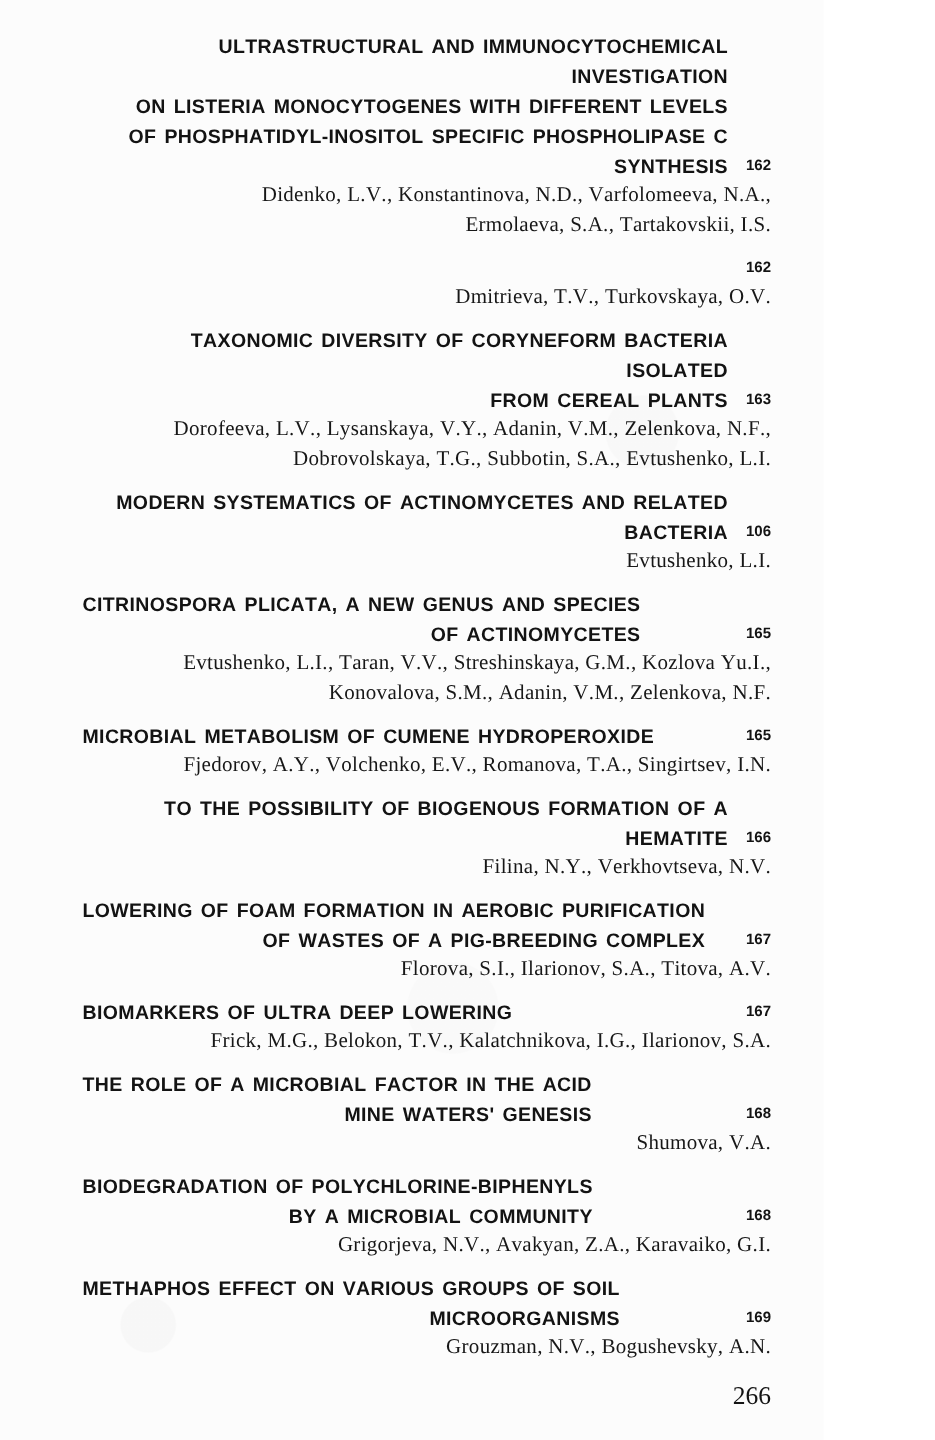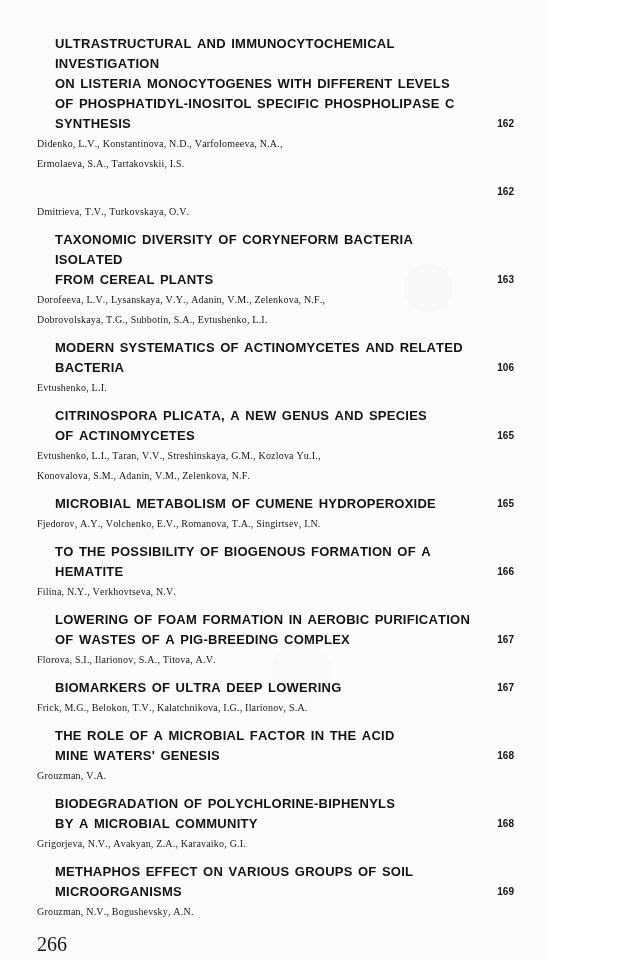--- a/index.html
+++ b/index.html
@@ -7,22 +7,23 @@
   .page {
     position: relative;
     width: 549px;
     height: 960px;
     overflow: hidden;
     background: #fcfcfc;
     background-image:
       radial-gradient(circle at 18% 92%, rgba(0,0,0,0.018) 0 18px, transparent 19px),
       radial-gradient(circle at 78% 30%, rgba(0,0,0,0.015) 0 24px, transparent 25px),
       radial-gradient(circle at 55% 70%, rgba(0,0,0,0.012) 0 30px, transparent 31px);
-    padding: 34px 35px 0 37px;
+    padding: 21px 35px 0 37px;
     font-kerning: none;
+    text-align: right;
   }
   .entry { margin-bottom: 8px; }
   .title-row { display: flex; align-items: flex-end; }
   .title {
     font-family: "Liberation Sans", sans-serif;
     font-size: 13px;
     line-height: 20px;
     font-weight: 700;
     letter-spacing: 0.25px;
     word-spacing: 1.5px;
@@ -35,31 +36,31 @@
     font-size: 10px;
     line-height: 20px;
     font-weight: 600;
     color: #131313;
     margin-left: auto;
     padding-left: 12px;
     white-space: nowrap;
   }
   .authors {
     font-family: "Liberation Serif", serif;
-    font-size: 10px;
+    font-size: 14px;
     line-height: 20px;
     font-weight: 400;
     letter-spacing: 0.2px;
     color: #171717;
     white-space: pre-line;
   }
   .footer-folio {
     margin-top: 12px;
     font-family: "Liberation Serif", serif;
-    font-size: 20px;
+    font-size: 17px;
     line-height: 20px;
     color: #141414;
   }
 </style>
 </head>
 <body>
 
 <div class="page">
 
   <section class="entry">
@@ -140,21 +141,21 @@
     </div>
     <p class="authors">Frick, M.G., Belokon, T.V., Kalatchnikova, I.G., Ilarionov, S.A.</p>
   </section>
 
   <section class="entry">
     <div class="title-row">
       <h2 class="title">THE ROLE OF A MICROBIAL FACTOR IN THE ACID
 MINE WATERS' GENESIS</h2>
       <span class="pageno">168</span>
     </div>
-    <p class="authors">Grouzman, V.A.</p>
+    <p class="authors">Shumova, V.A.</p>
   </section>
 
   <section class="entry">
     <div class="title-row">
       <h2 class="title">BIODEGRADATION OF POLYCHLORINE-BIPHENYLS
 BY A MICROBIAL COMMUNITY</h2>
       <span class="pageno">168</span>
     </div>
     <p class="authors">Grigorjeva, N.V., Avakyan, Z.A., Karavaiko, G.I.</p>
   </section>

